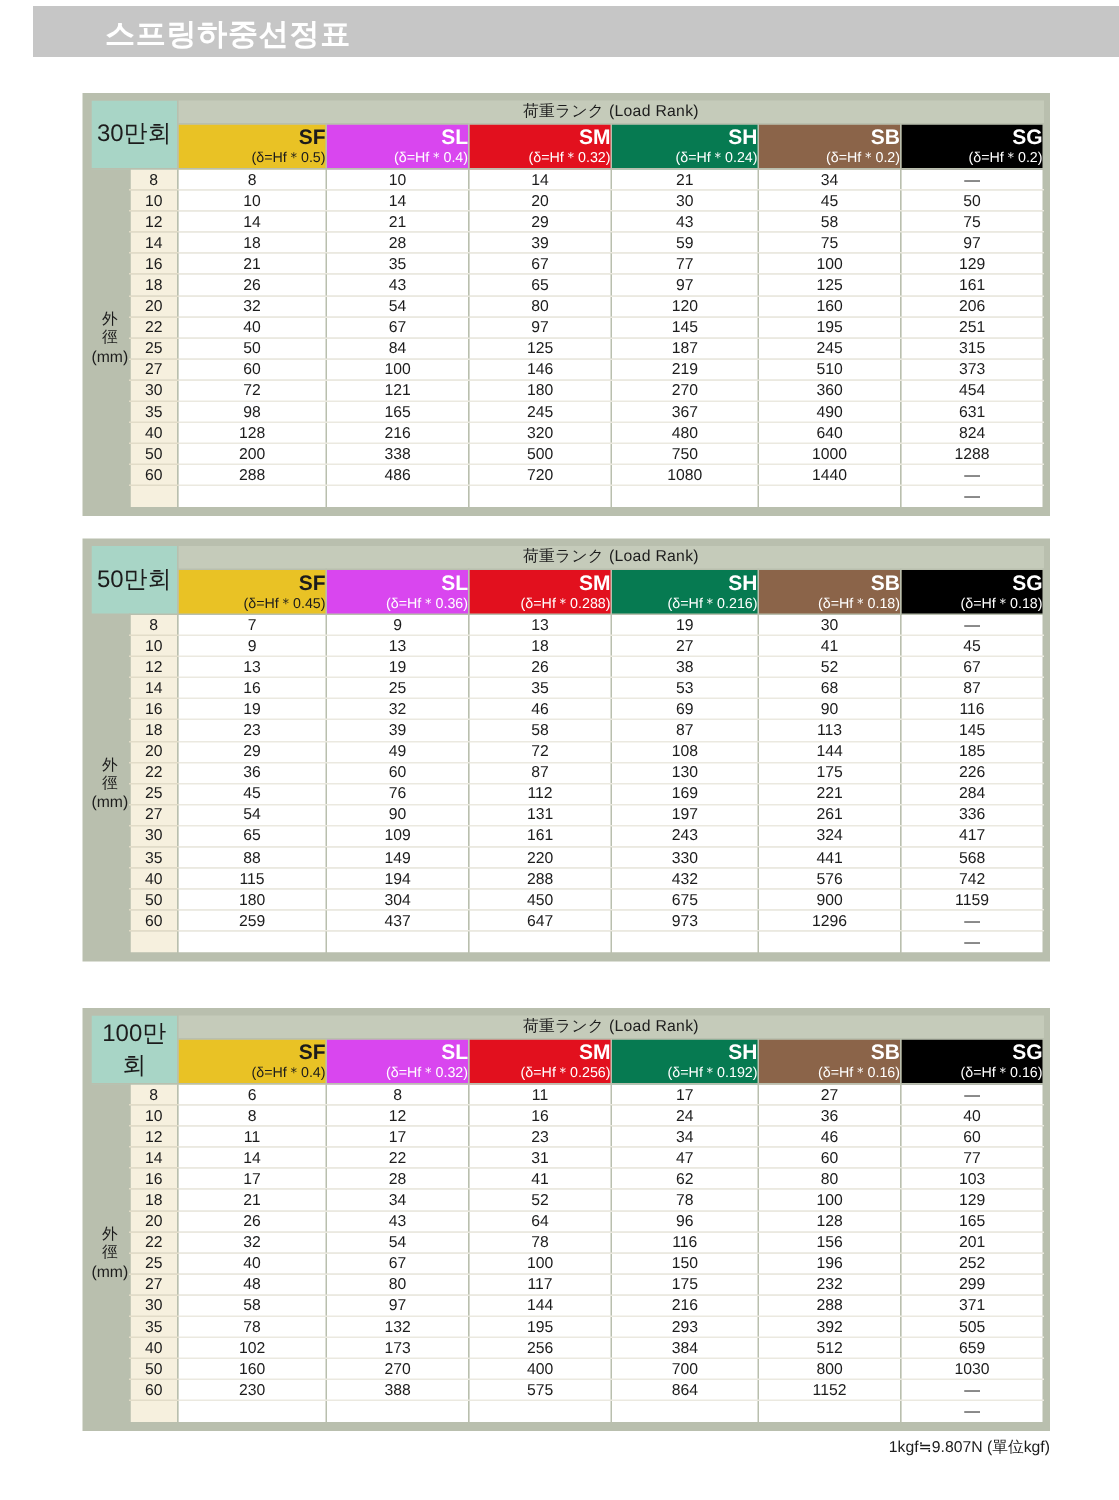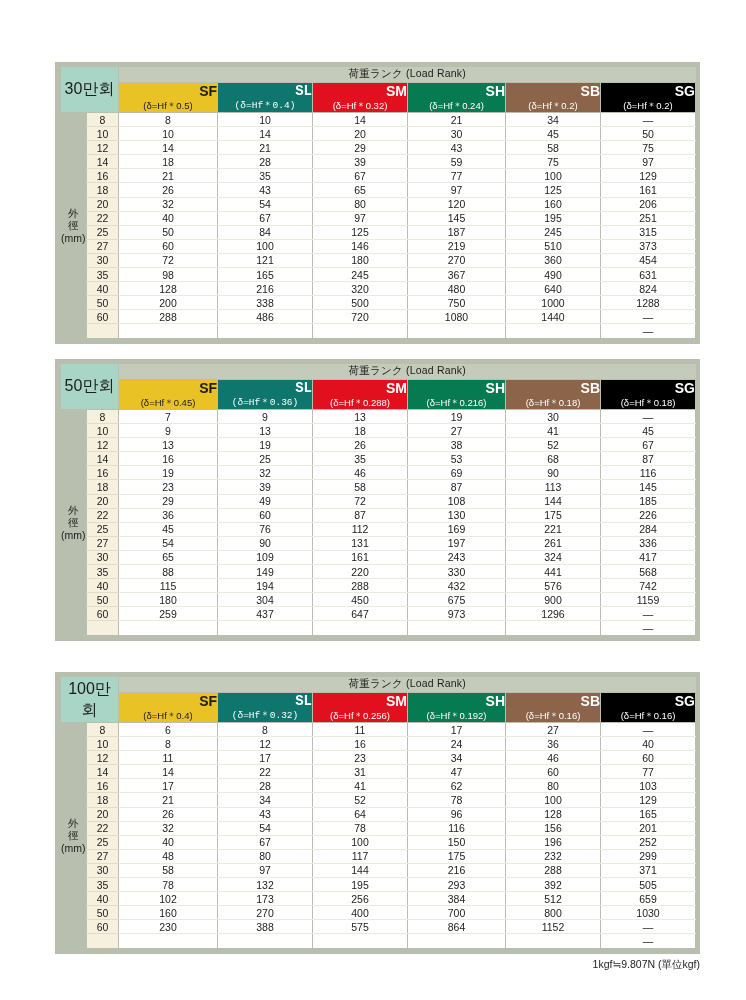--- a/index.html
+++ b/index.html
@@ -77,24 +77,24 @@
     font-weight: 400;
     border: 1px solid #b9bfae;
   }
   .rank-head {
     height: 30px;
     font-size: 10.5px;
     line-height: 1.22;
     border: 1px solid #b9bfae;
   }
   .rank-head .rk-name { font-weight: 700; font-size: 14px; display:block;text-align:right; }
-  .rank-head .rk-formula { font-size: 9.5px; display:block; }
+  .rank-head .rk-formula { font-size: 9.5px; display:block;text-align:right; }
 
   .c-sf { background: #e9c225; color: #1c1c1c; }
-  .c-sl { background: #0f766e; color: #ffffff; font-family: Liberation Mono, monospace; }
+  .c-sl { background: #d946ef; color: #ffffff; }
   .c-sm { background: #e2101e; color: #ffffff; }
   .c-sh { background: #067a51; color: #ffffff; }
   .c-sb { background: #8b6449; color: #ffffff; }
   .c-sg { background: #000000; color: #ffffff; }
 
   
   .tbl tbody tr { height: 14.1px; }
   .od-label {
     background: #b9bfae;
     font-size: 10.5px;
@@ -135,20 +135,23 @@
   .footnote .fn-left { position: absolute; left: 0; top: 0; white-space: nowrap; margin-top: 44px; }
   .footnote .fn-right { position: absolute; right: 0; top: 0; white-space: nowrap; }
 </style>
 </head>
 <body>
 
 <div id="page">
 
   <div class="leftstrip"></div>
 
+  <div class="titlebar">
+    <div class="title-text">스프링하중선정표</div>
+  </div>
 
   <div id="tables-host">
       <div class="table-block" style="top: 62px;">
         <table class="tbl">
           <colgroup>
             <col style="width: 26px;">
             <col style="width: 32px;">
             <col style="width: 99px;">
             <col style="width: 95px;">
             <col style="width: 95px;">

